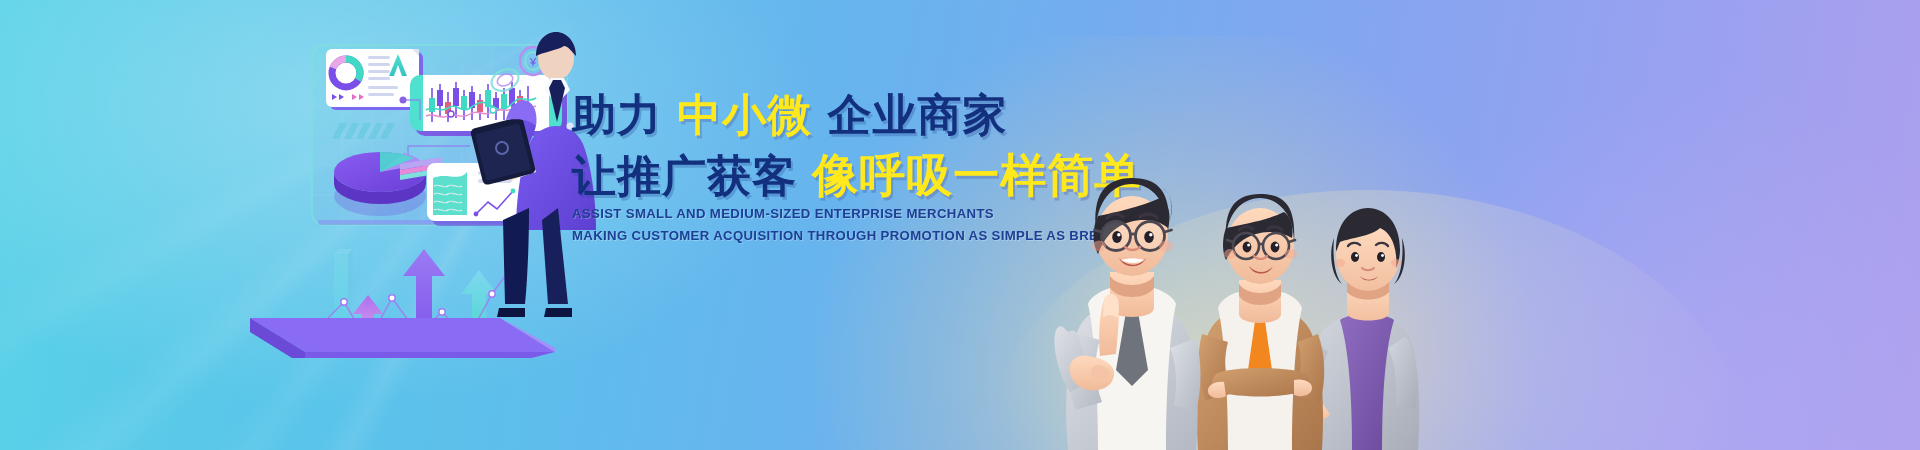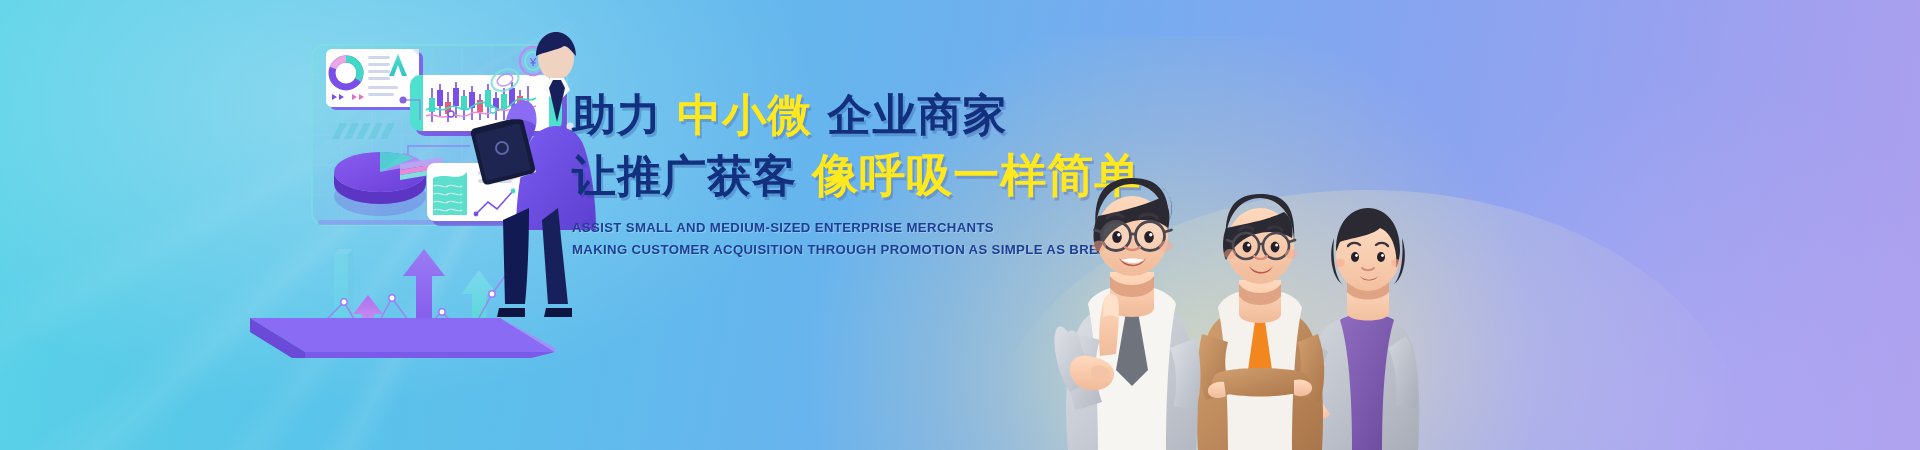--- a/index.html
+++ b/index.html
@@ -31,21 +31,21 @@
   .copy { position:absolute; left:572px; top:88px; width:470px; }
   .hl { white-space:nowrap; font-size:44px; line-height:54px; font-weight:700;
         color:#12307e; letter-spacing:1px;
         text-shadow:2px 3px 0 rgba(40,70,150,.28); }
   .hl .em { position:relative; color:#ffe81c; font-weight:700;
         text-shadow:2px 3px 0 rgba(70,80,150,.30); padding:0 2px; }
   .hl .em.bar::after { content:""; position:absolute; left:0; right:-2px; bottom:-3px;
         height:8px; background:#2f6fe0; border-radius:1px; z-index:-1; }
   .hl.l2 { margin-top:6px; }
   .hl.l2 .em { font-size:46px; }
-  .sub { margin-top:14px; }
+  .sub { }
   .sub div { font-size:13.2px; line-height:22px; letter-spacing:.35px; font-weight:600;
         color:#1d3f94; white-space:nowrap; text-shadow:1px 1px 0 rgba(255,255,255,.25); }
 
   
   .illo { position:absolute; left:240px; top:18px; width:360px; height:340px; }
   .illo svg { display:block; }
 
   
   .people { position:absolute; left:1010px; top:120px; width:420px; height:330px; }
   .people svg { display:block; }

